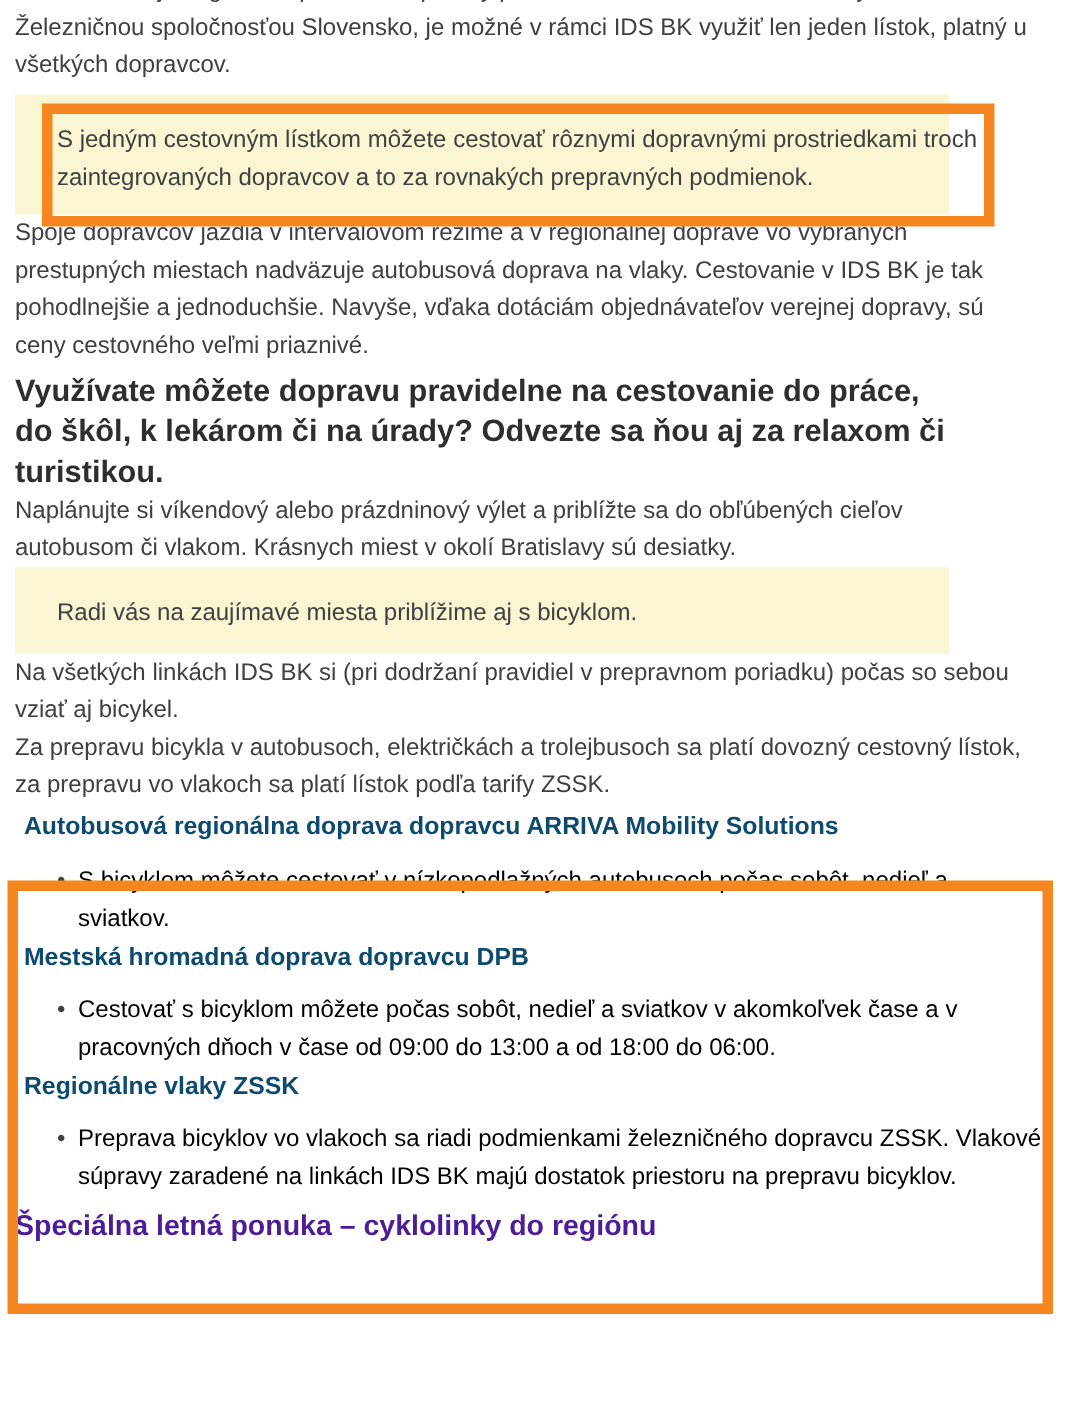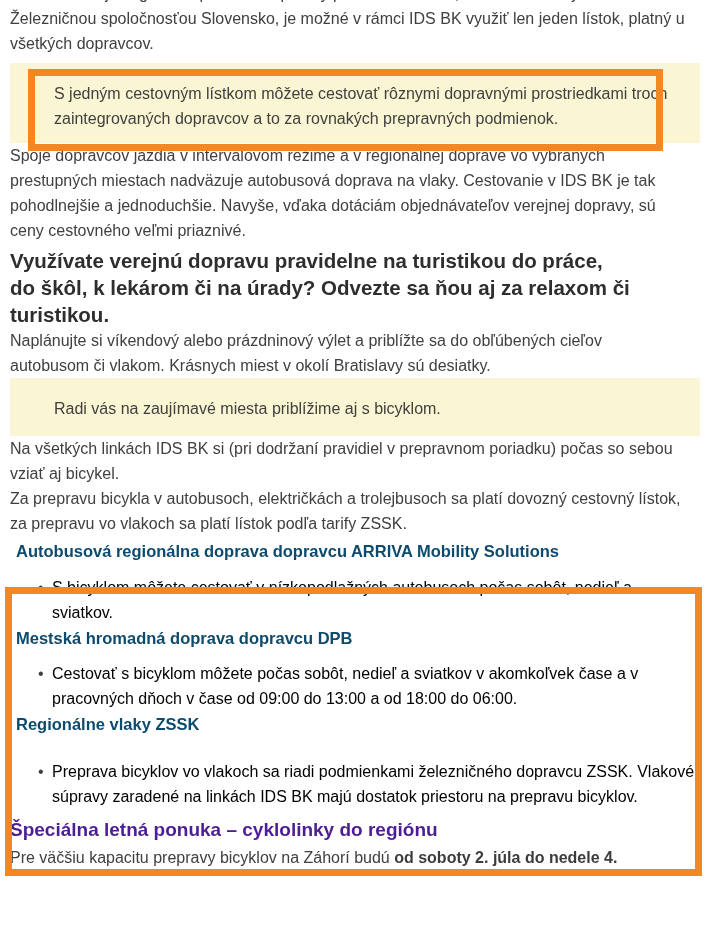--- a/index.html
+++ b/index.html
@@ -21,23 +21,23 @@
   .ml { white-space: pre; }            
   p.body-text {
     margin: 0;
     font-size: 16px;
     line-height: 25px;
     color: #404040;
   }
   .intro { margin-top: 0; }
   .callout {
     background: #FAF6D3;
-    width: 690px;
+    width: 623px;
     box-sizing: border-box;
-    padding: 18px 16px 12px 44px;
+    padding: 18px 16px 12px 28px;
     font-size: 16px;
     line-height: 25px;
     color: #404040;
   }
   .callout-ticket { margin-top: 7px; }
   .para-spoje   { margin-top: 20px; }
   h3.subheading {
     margin: 4px 0 0 0;
     font-size: 20.5px;
     line-height: 27px;
@@ -58,21 +58,21 @@
     color: #0c4a6e;
   }
   .carrier-rules h4.h4-first { margin-top: 0; }
   .carrier-rules h4.h4-next  { margin-top: 2px; }
   ul.rules-list {
     list-style: none;
     margin: 13px 0 0 0;
     padding: 0 0 0 22px;
   }
   ul.rules-list.tight { margin-top: 12px; }
-  ul.rules-list.last  { margin-top: 24px; }
+  ul.rules-list.last  { margin-top: 12px; }
   ul.rules-list li {
     position: relative;
     padding-left: 14px;
     font-size: 16px;
     line-height: 25px;
     color: #000000;
   }
   ul.rules-list li::before {
     content: "\2022";
     position: absolute;
@@ -111,21 +111,21 @@
 všetkých dopravcov.</span></p>
 
   <div class="callout callout-ticket ml">S jedným cestovným lístkom môžete cestovať rôznymi dopravnými prostriedkami troch
 zaintegrovaných dopravcov a to za rovnakých prepravných podmienok.</div>
 
   <p class="body-text ml para-spoje">Spoje dopravcov jazdia v intervalovom režime a v regionálnej doprave vo vybraných
 prestupných miestach nadväzuje autobusová doprava na vlaky. Cestovanie v IDS BK je tak
 pohodlnejšie a jednoduchšie. Navyše, vďaka dotáciám objednávateľov verejnej dopravy, sú
 ceny cestovného veľmi priaznivé.</p>
 
-  <h3 class="subheading ml">Využívate verejnú dopravu pravidelne na turistikou do práce,
+  <h3 class="subheading ml">Využívate môžete dopravu pravidelne na cestovanie do práce,
 do škôl, k lekárom či na úrady? Odvezte sa ňou aj za relaxom či
 turistikou.</h3>
 
   <p class="body-text ml para-naplanujte">Naplánujte si víkendový alebo prázdninový výlet a priblížte sa do obľúbených cieľov
 autobusom či vlakom. Krásnych miest v okolí Bratislavy sú desiatky.</p>
 
   <div class="callout callout-bike ml">Radi vás na zaujímavé miesta priblížime aj s bicyklom.</div>
 
   <p class="body-text ml para-linky">Na všetkých linkách IDS BK si (pri dodržaní pravidiel v prepravnom poriadku) počas so sebou
 vziať aj bicykel.</p>
@@ -150,19 +150,18 @@
     <h4 class="ml h4-next">Regionálne vlaky ZSSK</h4>
     <ul class="rules-list last">
       <li class="ml">Preprava bicyklov vo vlakoch sa riadi podmienkami železničného dopravcu ZSSK. Vlakové
 súpravy zaradené na linkách IDS BK majú dostatok priestoru na prepravu bicyklov.</li>
     </ul>
 
   </div>
 
   <h2 class="section-heading ml">Špeciálna letná ponuka – cyklolinky do regiónu</h2>
 
-  <p class="body-text para-zahorie"><span>Pre väčšiu kapacitu prepravy bicyklov na Záhorí budú </span><b>od soboty 2. júla do nedele 4.</b></p>
 
 </div>
 
 <div class="annotation-rect rect-ticket"></div>
 
 <div class="annotation-rect rect-bike"></div>
 
 </body></html>

